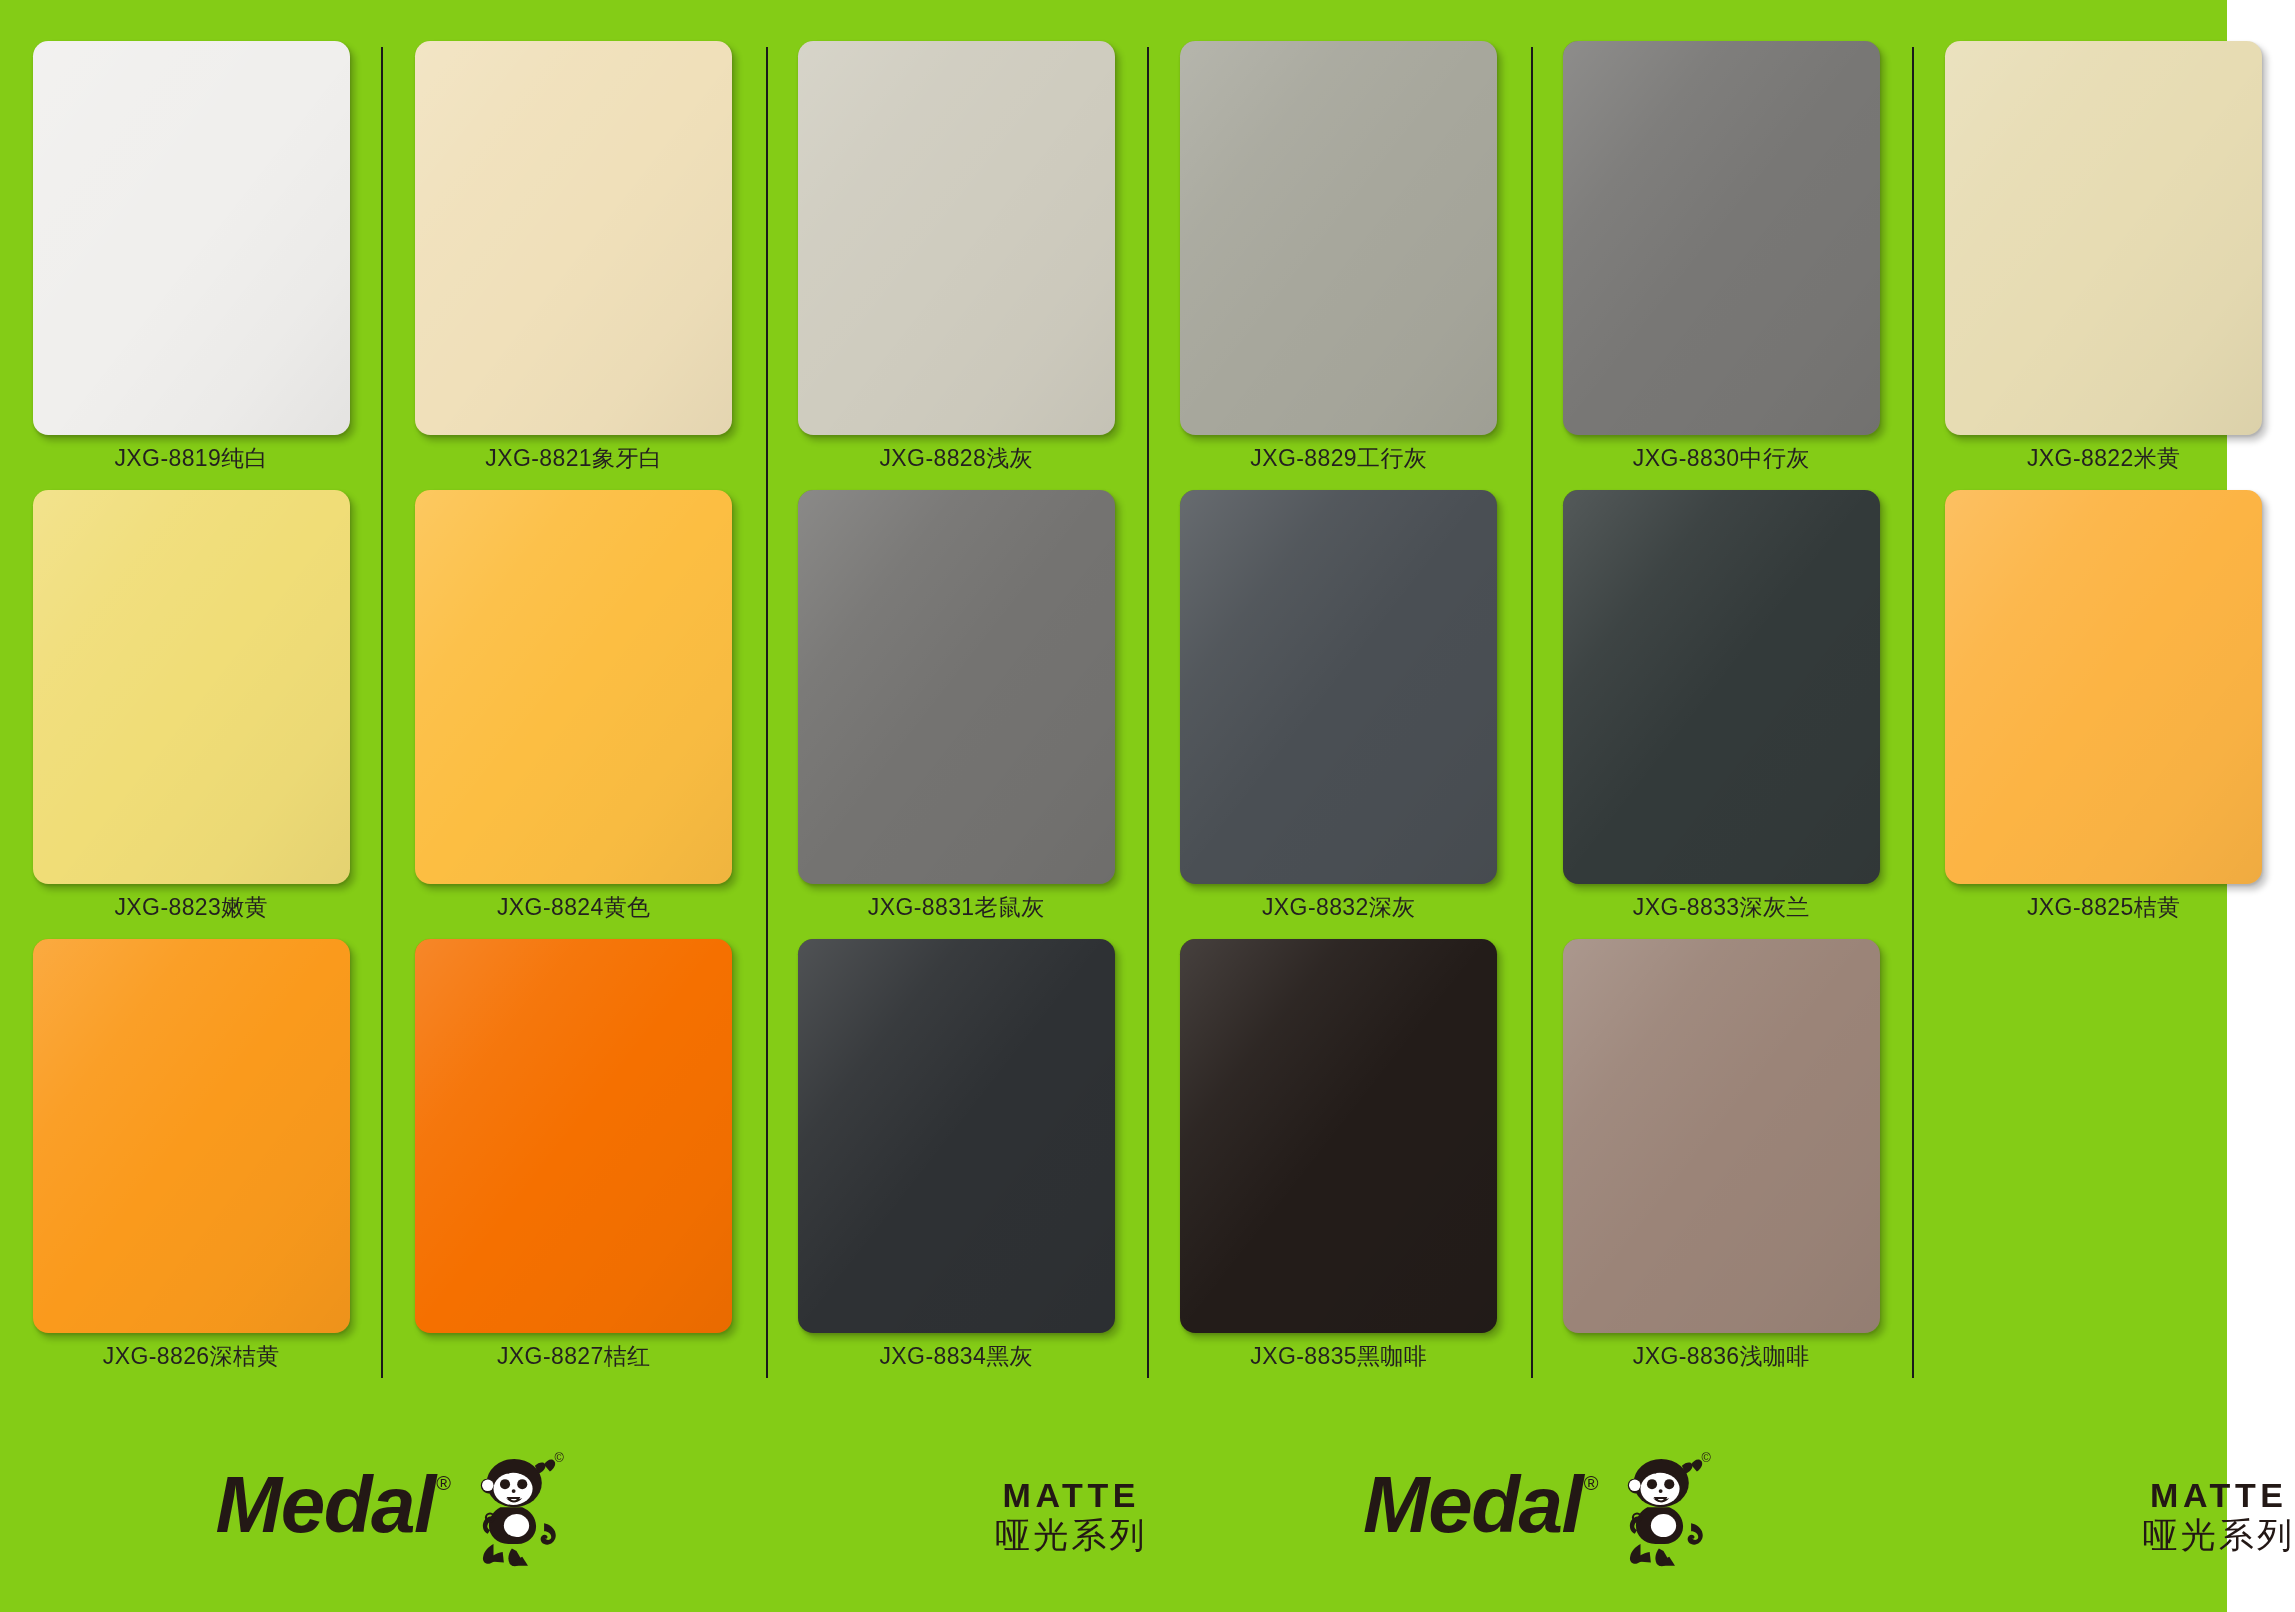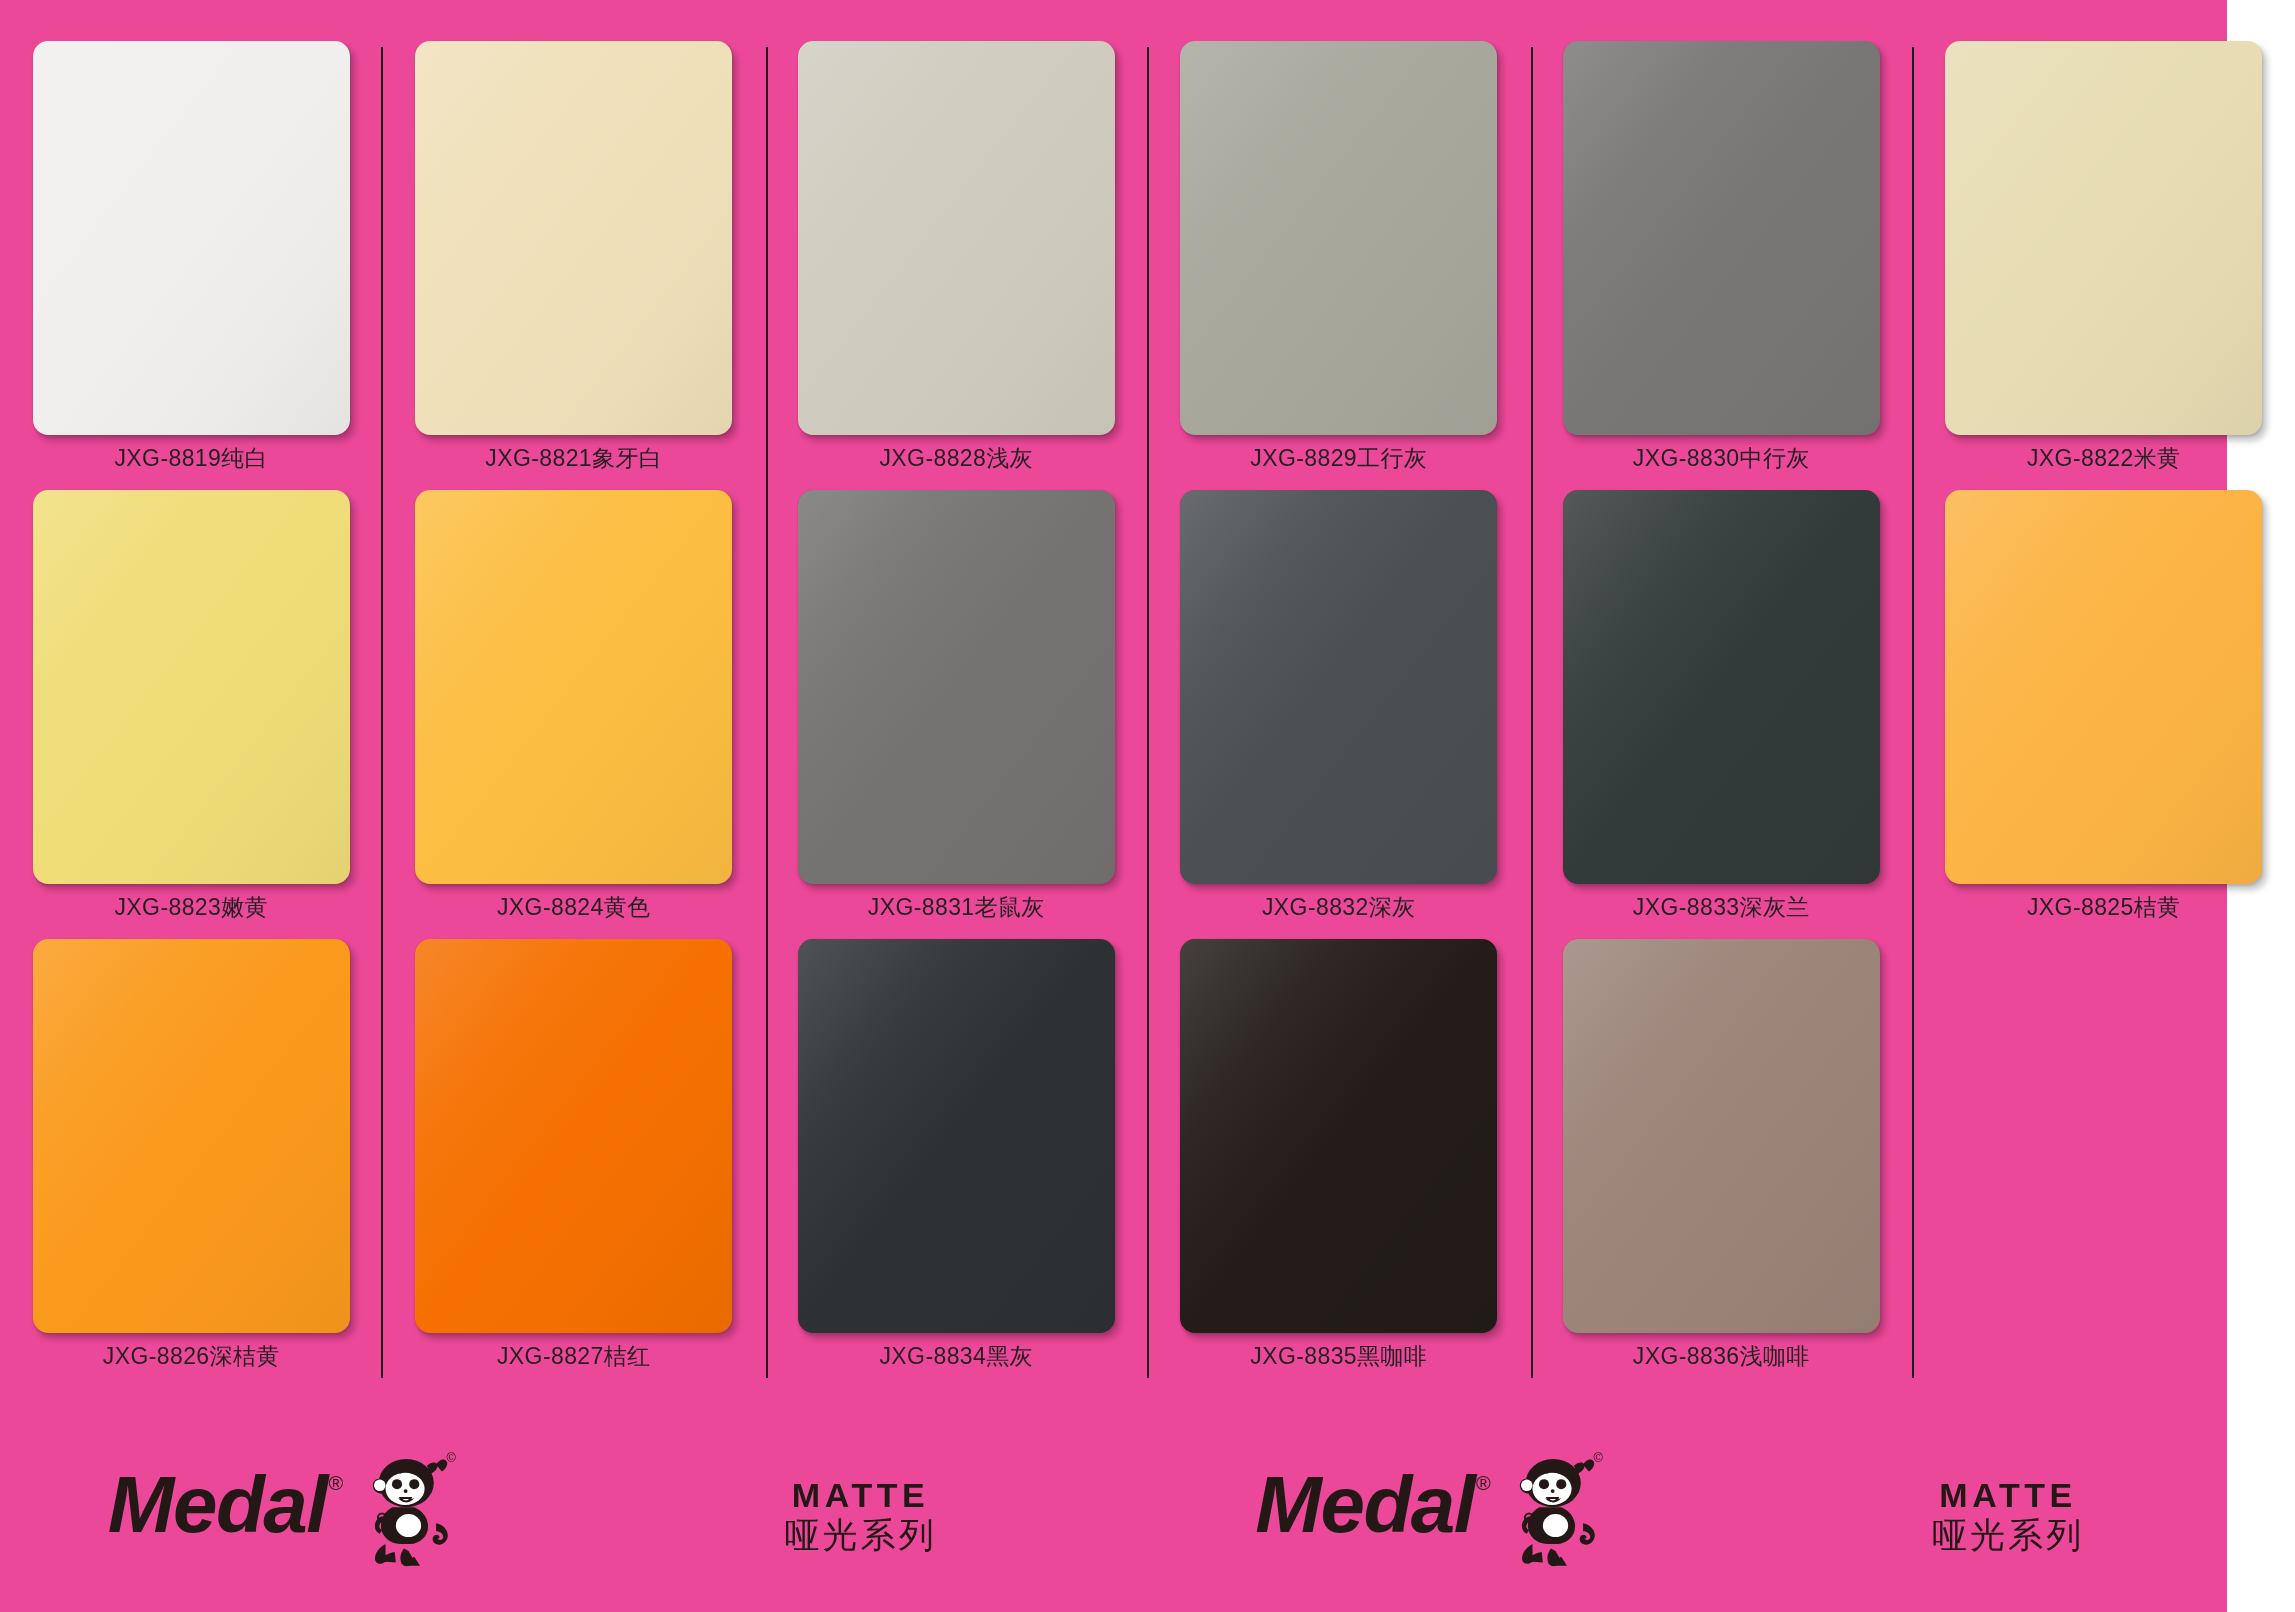--- a/index.html
+++ b/index.html
@@ -10,21 +10,21 @@
     height: 1612px;
     background: #ffffff;
     font-family: "Liberation Sans", "DejaVu Sans", sans-serif;
     overflow: hidden;
   }
 
   .page {
     position: relative;
     width: 2227px;
     height: 1612px;
-    background: #ec4899;
+    background: #84cc16;
   }
 
   
   .grid {
     position: absolute;
     top: 35px;
     left: 0;
     width: 2295px;
     height: 1347px;
     display: grid;
@@ -105,21 +105,21 @@
     top: 1423px;
     width: 2295px;
     height: 189px;
     display: grid;
     grid-template-columns: repeat(4, 1fr);
     align-items: center;
   }
 
   .footer-slot {
     display: flex;
-    justify-content: center;
+    justify-content: flex-end;
     align-items: center;
   }
 
   .brand {
     display: flex;
     align-items: flex-start;
     gap: 4.6px;
   }
 
   .brand-word {

